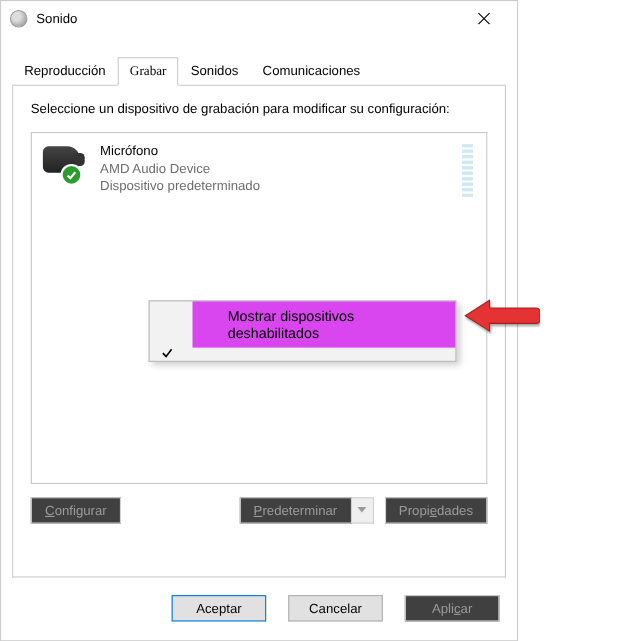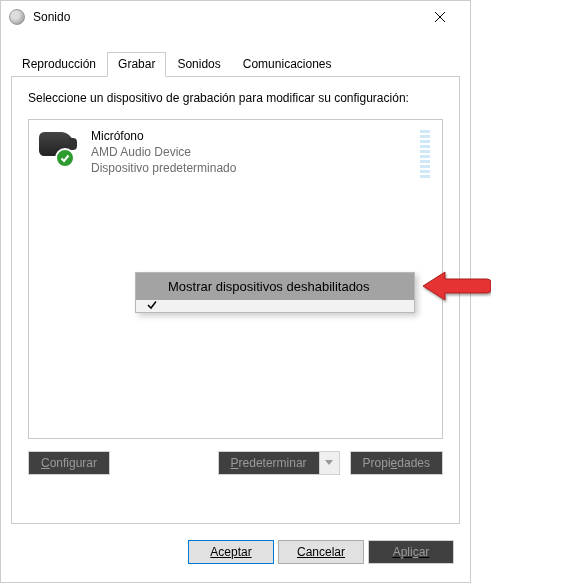--- a/index.html
+++ b/index.html
@@ -6,47 +6,47 @@
   body { margin: 0; background: #fff; }
   .window { width: 471px; height: 583px; background: #fff; border: 1px solid #ccc; position: relative; }
   .titlebar { height: 32px; display: flex; align-items: center; padding: 0 8px; }
   .title-icon { width: 16px; height: 16px; margin-right: 8px; border-radius: 50%; background: radial-gradient(circle at 35% 35%, #ddd 30%, #888 100%); border: 1px solid #999; }
   .title-text { font-size: 12px; color: #000; }
   .close-btn { margin-left: auto; width: 44px; height: 30px; display: flex; align-items: center; justify-content: center; cursor: default; }
   .close-x svg { display: block; }
   .content { padding: 0 10px; position: relative; }
   .tabrow { display: flex; border-bottom: 1px solid #ccc; margin-top: 18px; position: relative; }
   .tab { font-size: 12px; padding: 4px 10px 5px 10px; color: #000; border: 1px solid transparent; border-bottom: none; position: relative; top: 1px; cursor: default; }
-  .tab.active { background: #fff; border-color: #ccc; border-bottom: 1px solid #fff; }
+  .tab.active { background: #fff; border-color: #ccc; border-bottom: 1px solid #fff; font-family: Liberation Serif, serif; }
   .tabpage { border: 1px solid #ccc; border-top: none; height: 447px; padding: 14px 16px 12px 16px; position: relative; }
   .instruction { font-size: 12px; color: #000; margin-bottom: 14px; }
   .device-list { border: 1px solid #c8c8c8; height: 320px; background: #fff; position: relative; }
   .device-item { display: flex; align-items: flex-start; padding: 8px 10px; justify-content: space-between; }
   .device-icon { width: 42px; height: 38px; position: relative; margin-right: 10px; flex-shrink: 0; }
   .mic-body { width: 34px; height: 24px; background: linear-gradient(180deg, #444 0%, #222 100%); border-radius: 6px 14px 14px 6px; position: absolute; top: 4px; left: 0; }
   .mic-body::after { content: ""; position: absolute; right: -4px; top: 6px; width: 8px; height: 12px; background: #333; border-radius: 0 4px 4px 0; }
   .status-check { position: absolute; bottom: -2px; left: 16px; width: 20px; height: 20px; background: #2e9b2e; border-radius: 50%; border: 2px solid #fff; display: flex; align-items: center; justify-content: center; }
   .status-check svg { display: block; }
   .device-labels { font-size: 12px; line-height: 1.35; }
   .dev-name { color: #000; }
   .dev-sub { color: #6d6d6d; }
   .level-meter { width: 12px; margin-left: auto; display: flex; flex-direction: column; gap: 2px; padding-top: 2px; padding-right: 2px; }
   .level-seg { height: 3px; background: #cfe8f7; }
   .context-menu { position: absolute; top: 152px; left: 106px; width: 280px; background: #f2f2f2; border: 1px solid #b8b8b8; box-shadow: 3px 3px 6px rgba(0,0,0,0.2); }
   .cm-item { font-size: 13px; padding: 6px 8px 6px 32px; position: relative; cursor: default; }
-  .cm-item.highlight { background: #a3a3a3; color: #000; }
+  .cm-item.highlight { background: #d946ef; color: #000; margin-left: 39px; }
   .cm-check { position: absolute; left: 10px; top: 50%; transform: translateY(-50%); }
   .footer-row { display: flex; align-items: center; margin-top: 12px; }
   .btn { font-size: 12px; padding: 4px 12px; border: 1px solid #adadad; background: #e1e1e1; cursor: default; min-height: 24px; }
   .btn.disabled { color: #9a9a9a; border-color: #d0d0d0; background: #404040; }
   .btn:not(.disabled) { color: #000; }
   .spacer { flex: 1; }
   .split-btn { display: flex; }
   .split-btn .arrow { border: 1px solid #d0d0d0; border-left: none; width: 20px; display: flex; align-items: center; justify-content: center; background: #efefef; }
-  .bottom-bar { display: flex; justify-content: flex-end; gap: 4px; padding: 16px 16px 16px 10px; text-decoration: underline; }
+  .bottom-bar { display: flex; justify-content: flex-end; gap: 20px; padding: 16px 16px 16px 10px; }
   .btn.primary { background: #e1e1e1; border-color: #0078d7; border-width: 1px; }
   .underline-first::first-letter { text-decoration: underline; }
   .arrow-overlay { position: absolute; pointer-events: none; }
   .arrow-overlay svg { display: block; }
 </style>
 </head>
 <body>
 
 <div class="window">
 

